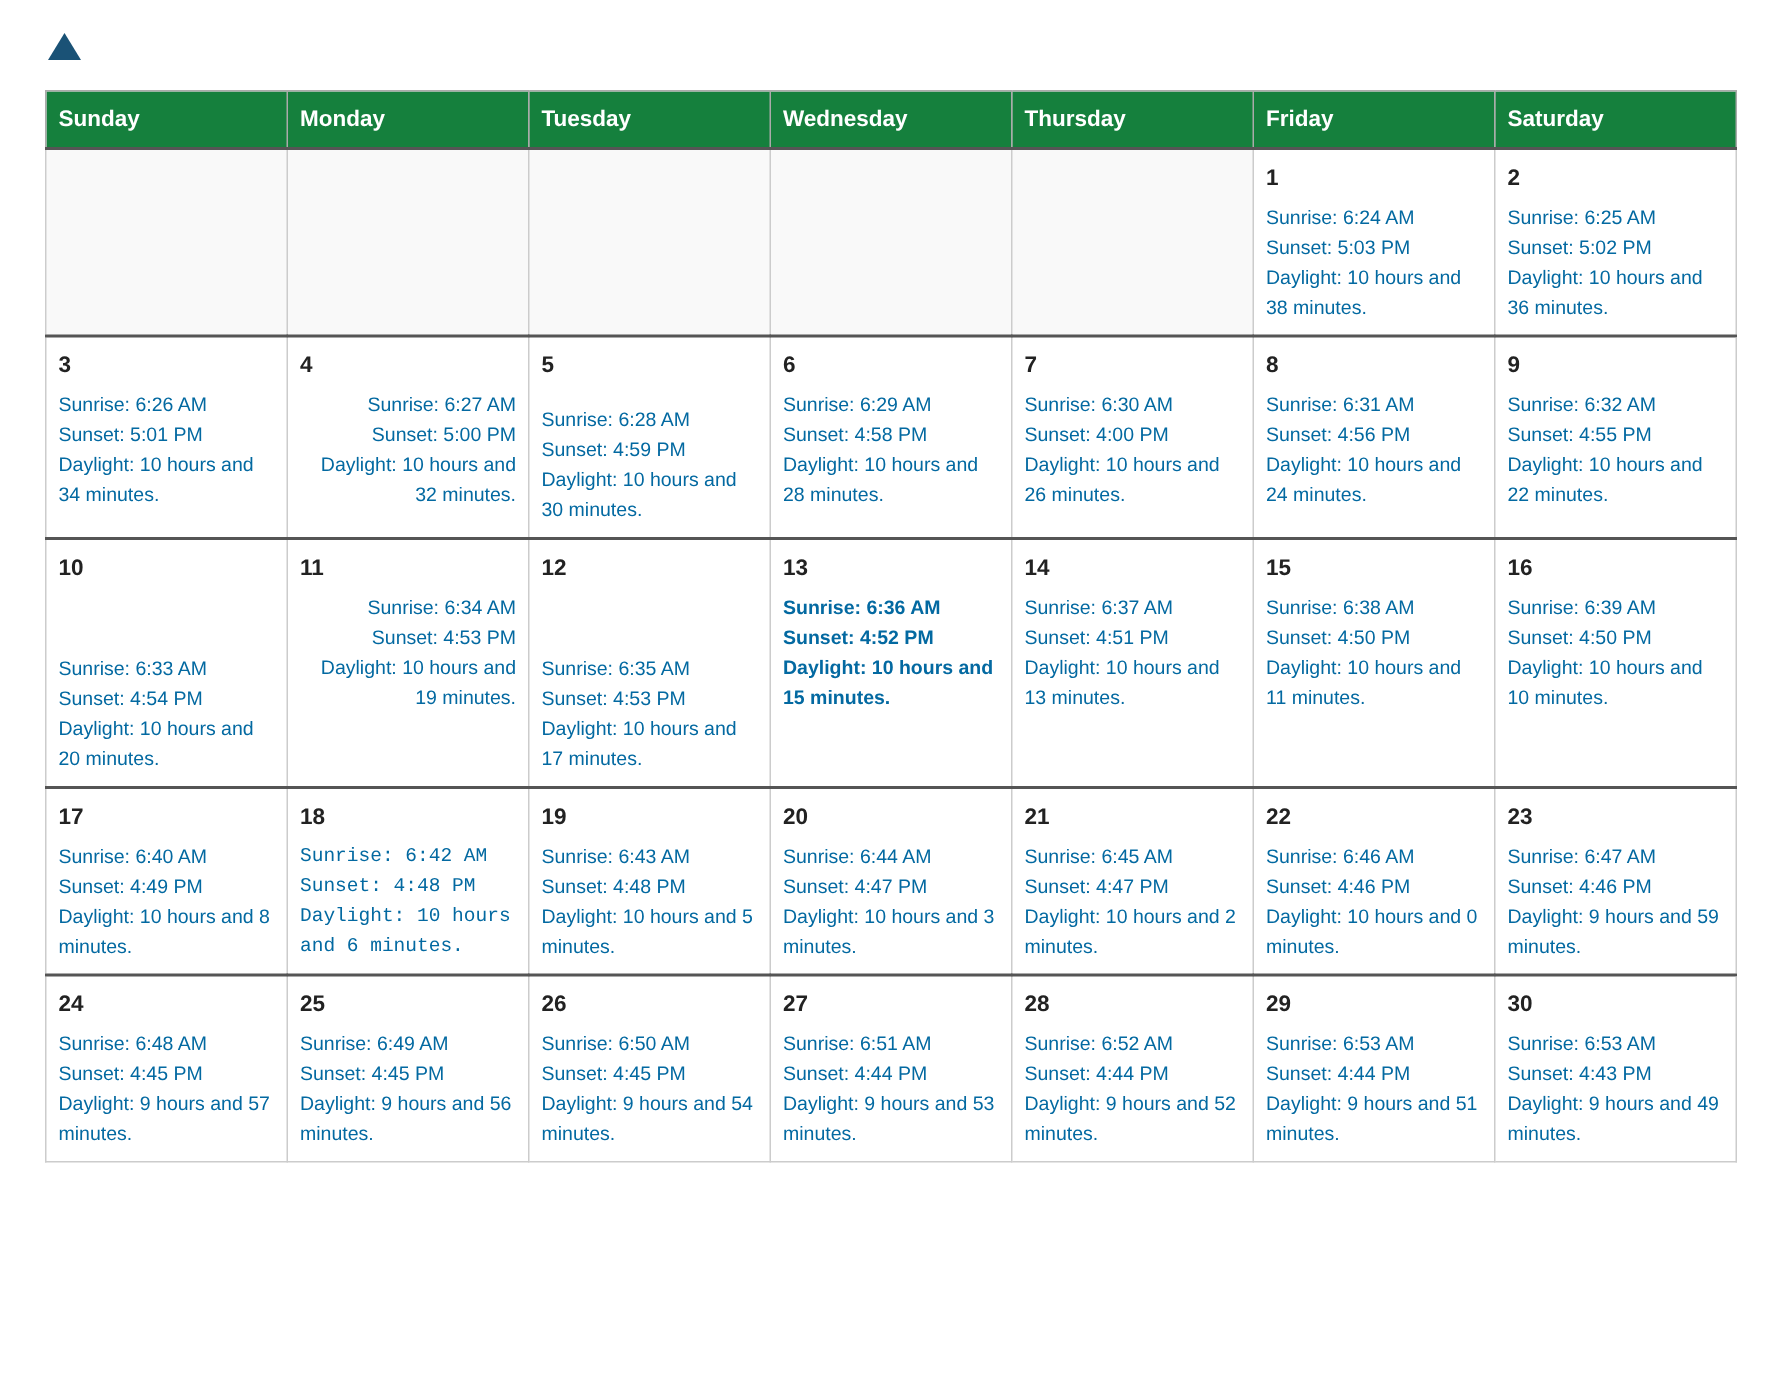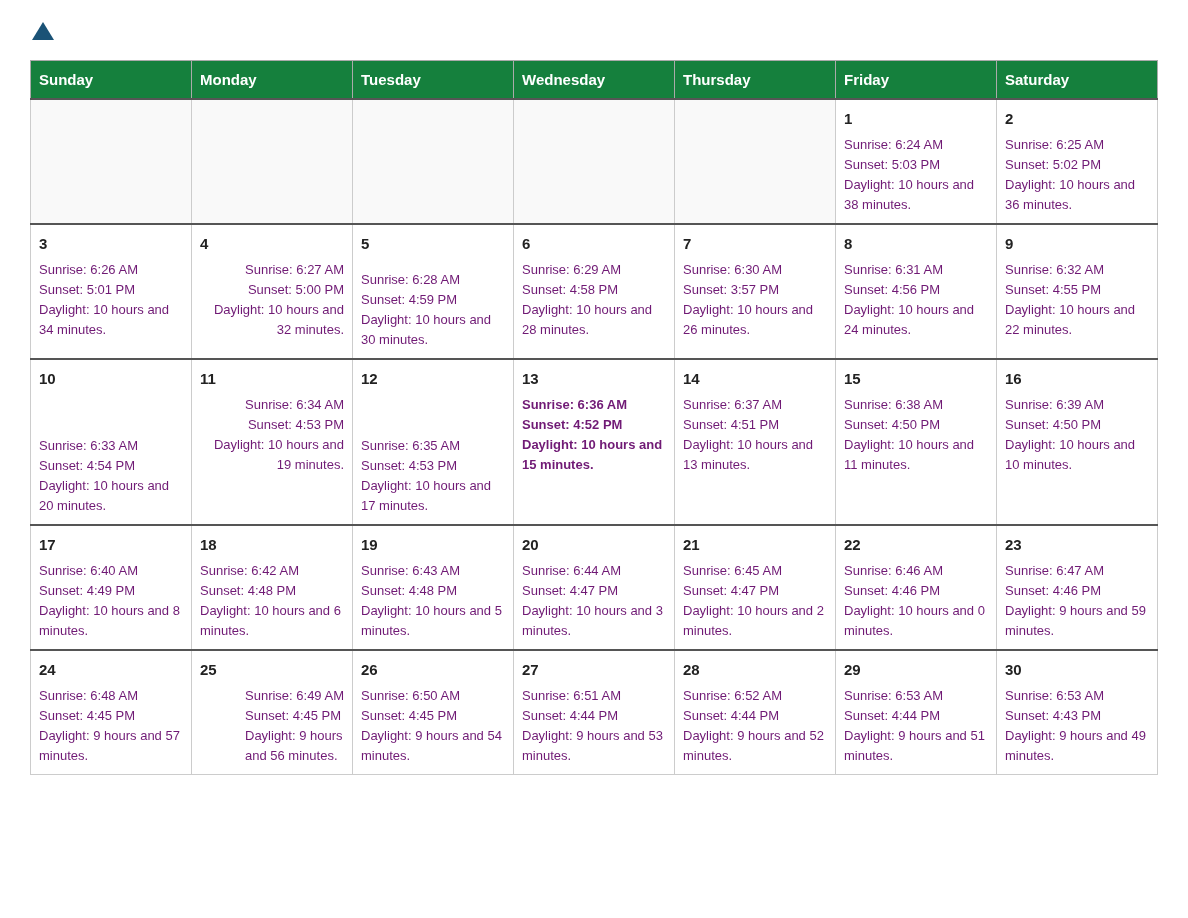--- a/index.html
+++ b/index.html
@@ -73,21 +73,21 @@
       background: #f9f9f9;
     }
     .day-number {
       font-size: 15px;
       font-weight: bold;
       color: #222;
       display: block;
       margin-bottom: 4px;
     }
     .day-info {
-      color: #701a75;
+      color: #0369a1;
       font-size: 13px;
       line-height: 1.55;
     }
   </style>
 </head>
 <body>
 
 <div class="header">
   <div class="logo">
     <div>
@@ -162,21 +162,21 @@
         </td>
         <td>
           <span class="day-number">6</span>
           <div class="day-info" style="white-space: pre-line;">Sunrise: 6:29 AM
 Sunset: 4:58 PM
 Daylight: 10 hours and 28 minutes.</div>
         </td>
         <td>
           <span class="day-number">7</span>
           <div class="day-info" style="white-space: pre-line;">Sunrise: 6:30 AM
-Sunset: 3:57 PM
+Sunset: 4:00 PM
 Daylight: 10 hours and 26 minutes.</div>
         </td>
         <td>
           <span class="day-number">8</span>
           <div class="day-info" style="white-space: pre-line;">Sunrise: 6:31 AM
 Sunset: 4:56 PM
 Daylight: 10 hours and 24 minutes.</div>
         </td>
         <td>
           <span class="day-number">9</span>
@@ -231,21 +231,21 @@
       </tr>
       <tr>
         <td>
           <span class="day-number">17</span>
           <div class="day-info" style="white-space: pre-line;">Sunrise: 6:40 AM
 Sunset: 4:49 PM
 Daylight: 10 hours and 8 minutes.</div>
         </td>
         <td>
           <span class="day-number">18</span>
-          <div class="day-info" style="white-space: pre-line;">Sunrise: 6:42 AM
+          <div class="day-info" style="white-space: pre-line; font-family: Liberation Mono, monospace;">Sunrise: 6:42 AM
 Sunset: 4:48 PM
 Daylight: 10 hours and 6 minutes.</div>
         </td>
         <td>
           <span class="day-number">19</span>
           <div class="day-info" style="white-space: pre-line;">Sunrise: 6:43 AM
 Sunset: 4:48 PM
 Daylight: 10 hours and 5 minutes.</div>
         </td>
         <td>
@@ -275,21 +275,21 @@
       </tr>
       <tr>
         <td>
           <span class="day-number">24</span>
           <div class="day-info" style="white-space: pre-line;">Sunrise: 6:48 AM
 Sunset: 4:45 PM
 Daylight: 9 hours and 57 minutes.</div>
         </td>
         <td>
           <span class="day-number">25</span>
-          <div class="day-info" style="white-space: pre-line; margin-left: 45px;">Sunrise: 6:49 AM
+          <div class="day-info" style="white-space: pre-line;">Sunrise: 6:49 AM
 Sunset: 4:45 PM
 Daylight: 9 hours and 56 minutes.</div>
         </td>
         <td>
           <span class="day-number">26</span>
           <div class="day-info" style="white-space: pre-line;">Sunrise: 6:50 AM
 Sunset: 4:45 PM
 Daylight: 9 hours and 54 minutes.</div>
         </td>
         <td>

